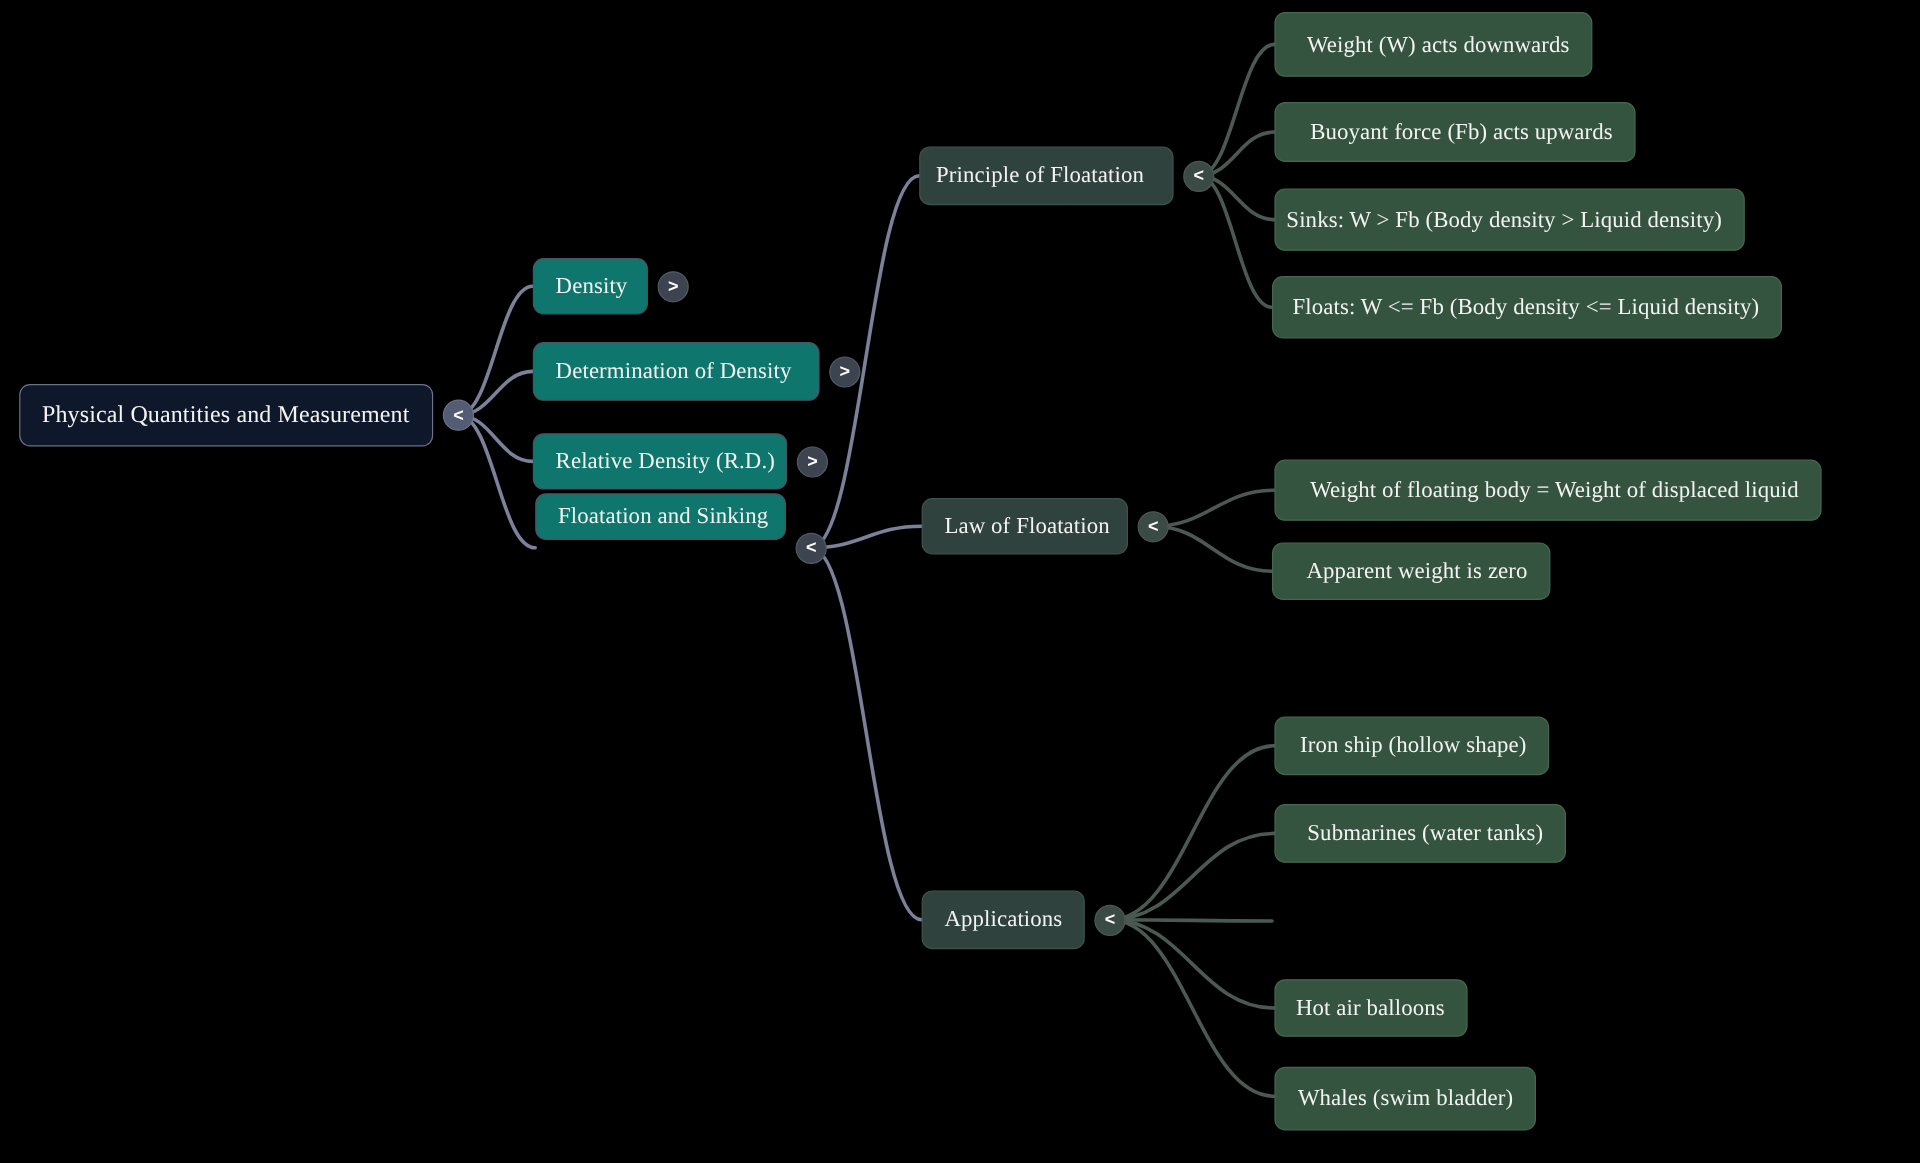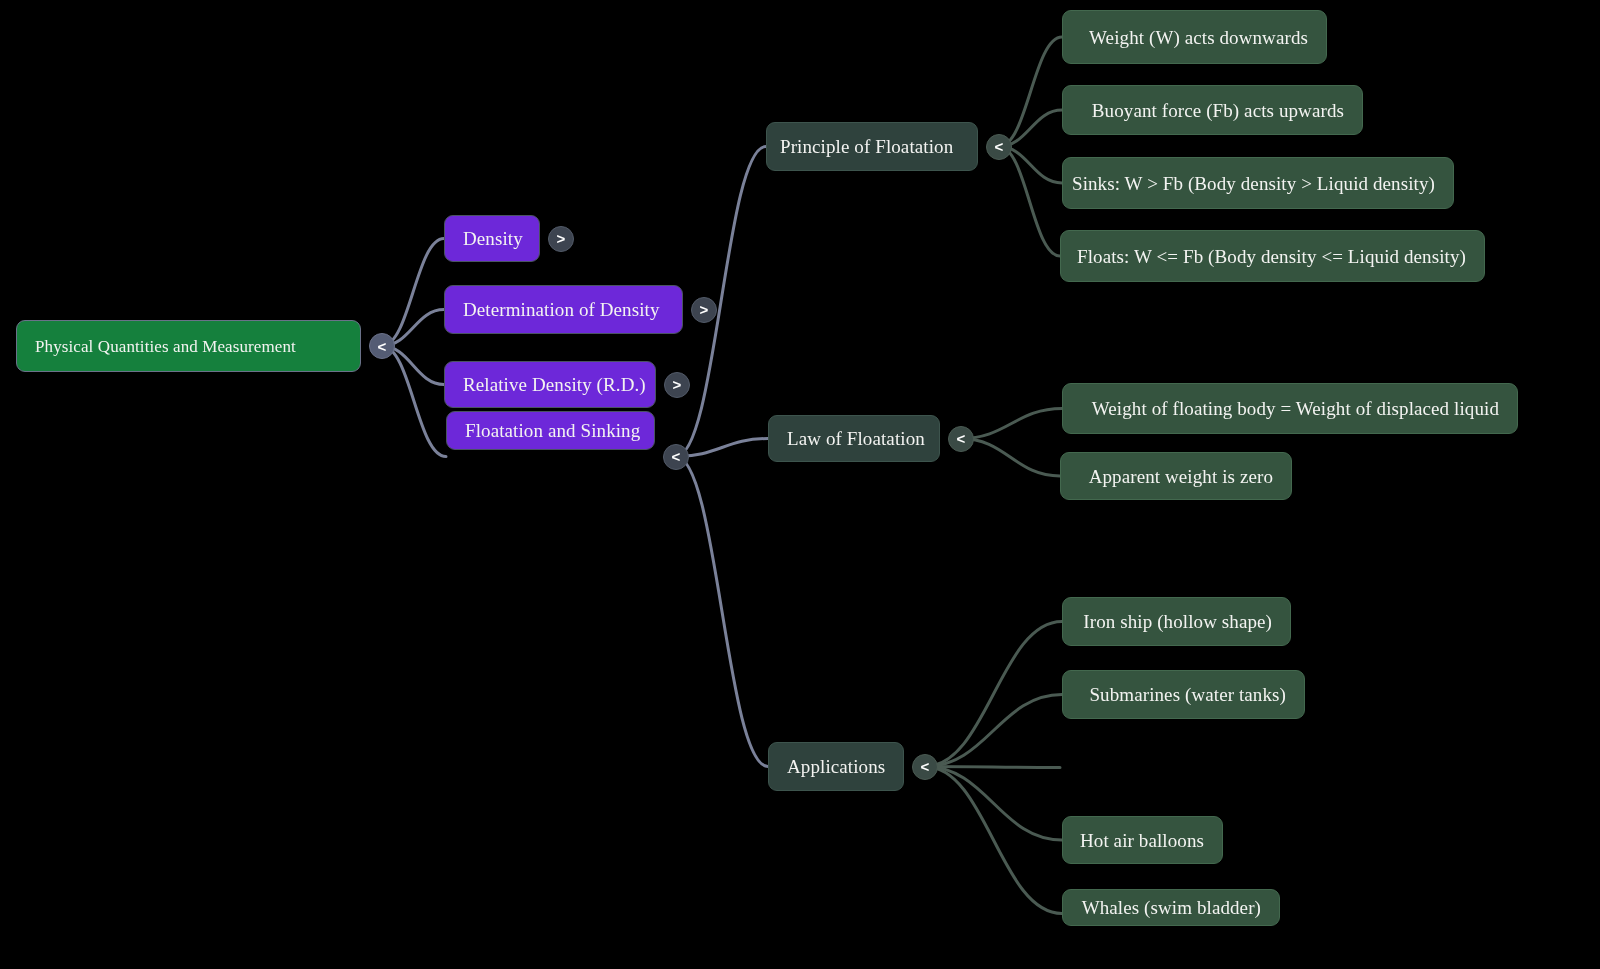--- a/index.html
+++ b/index.html
@@ -37,26 +37,26 @@
     color: #f3f3f1;
     white-space: nowrap;
     padding: 0 18px;
     letter-spacing: 0.1px;
   }
   .node-label {
     display: block;
     line-height: 1;
   }
   .lvl-root {
-    background: #15803d;
+    background: #0f172a;
     border: 1px solid #6a7189;
-    font-size: 17px;
+    font-size: 20px;
   }
   .lvl-2 {
-    background: #6d28d9;
+    background: #0f766e;
     border: 1px solid #4b5362;
     font-size: 19px;
   }
   .lvl-3 {
     background: #2f423d;
     border: 1px solid #3d544d;
     font-size: 19px;
   }
   .lvl-4 {
     background: #35543f;
@@ -197,17 +197,17 @@
 
   <div class="node lvl-4" id="n-iron_ship" style="left: 1062px; top: 597px; width: 229px; height: 49px;">
     <span class="node-label">Iron ship (hollow shape)</span>
   </div>
   <div class="node lvl-4" id="n-submarines" style="left: 1062px; top: 670px; width: 243px; height: 49px;">
     <span class="node-label">Submarines (water tanks)</span>
   </div>
   <div class="node lvl-4" id="n-hot_air_balloons" style="left: 1062px; top: 816px; width: 161px; height: 48px;">
     <span class="node-label">Hot air balloons</span>
   </div>
-  <div class="node lvl-4" id="n-whales" style="left: 1062px; top: 889px; width: 218px; height: 37px;">
+  <div class="node lvl-4" id="n-whales" style="left: 1062px; top: 889px; width: 218px; height: 53px;">
     <span class="node-label">Whales (swim bladder)</span>
   </div>
 
 </div>
 
 </body></html>

